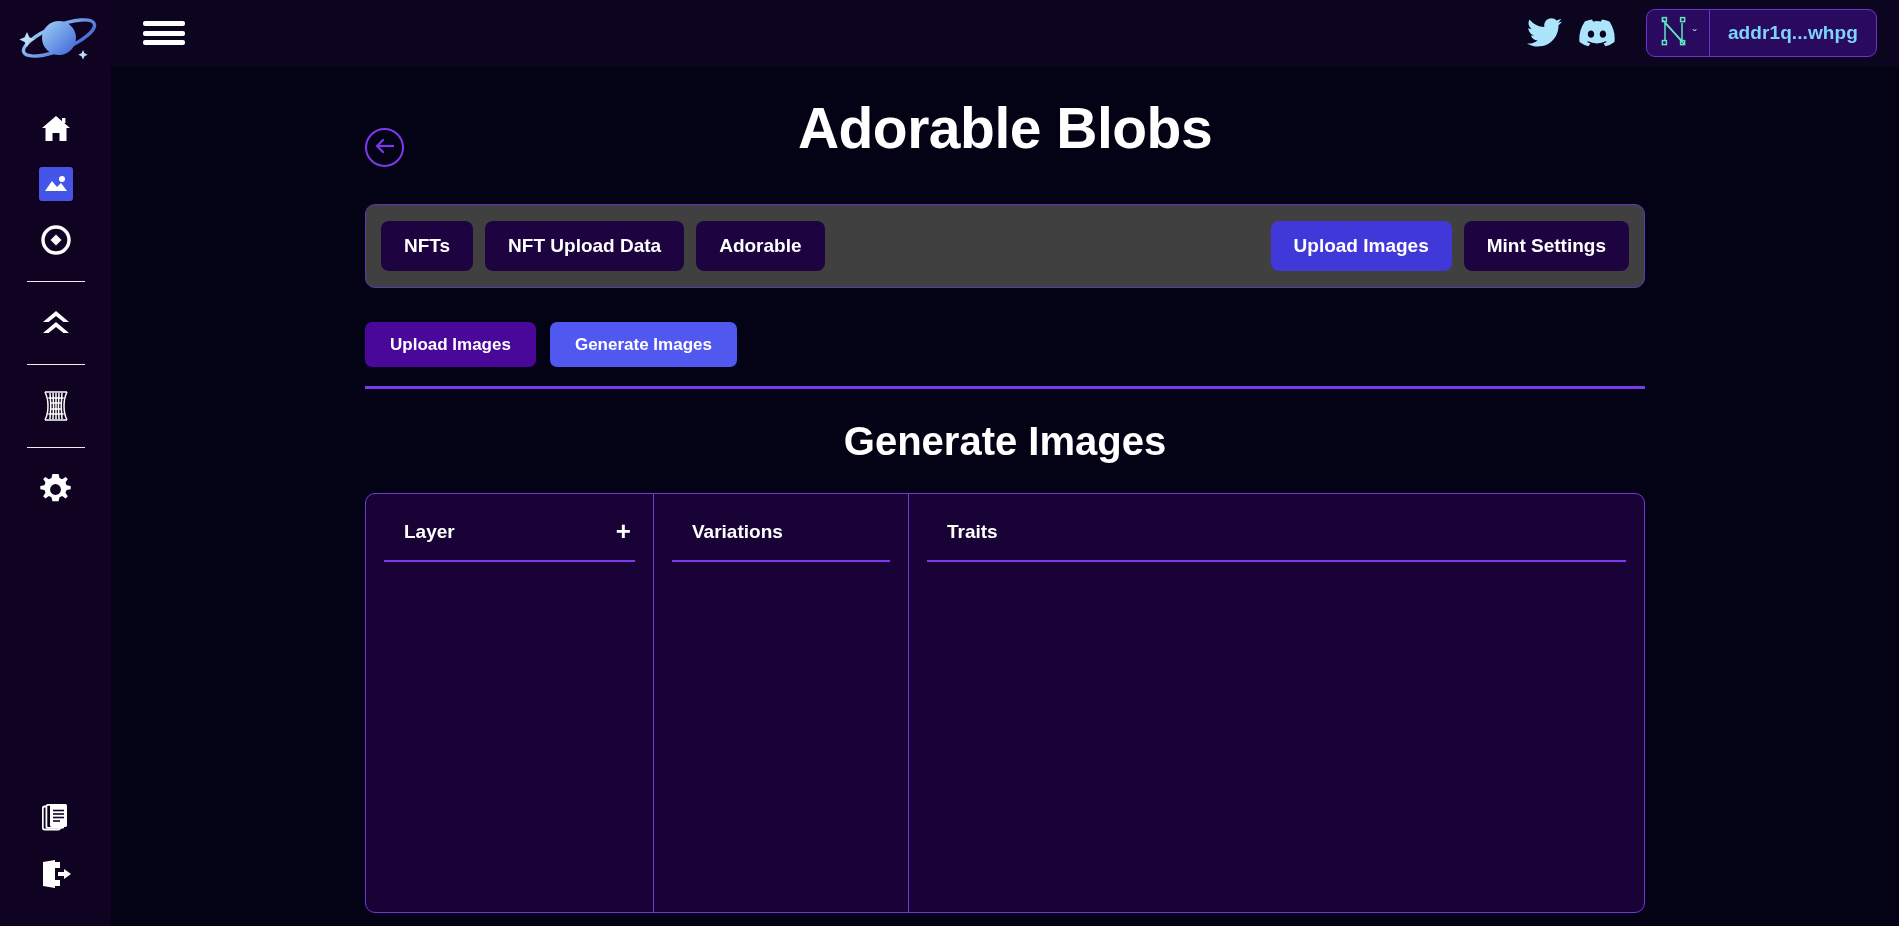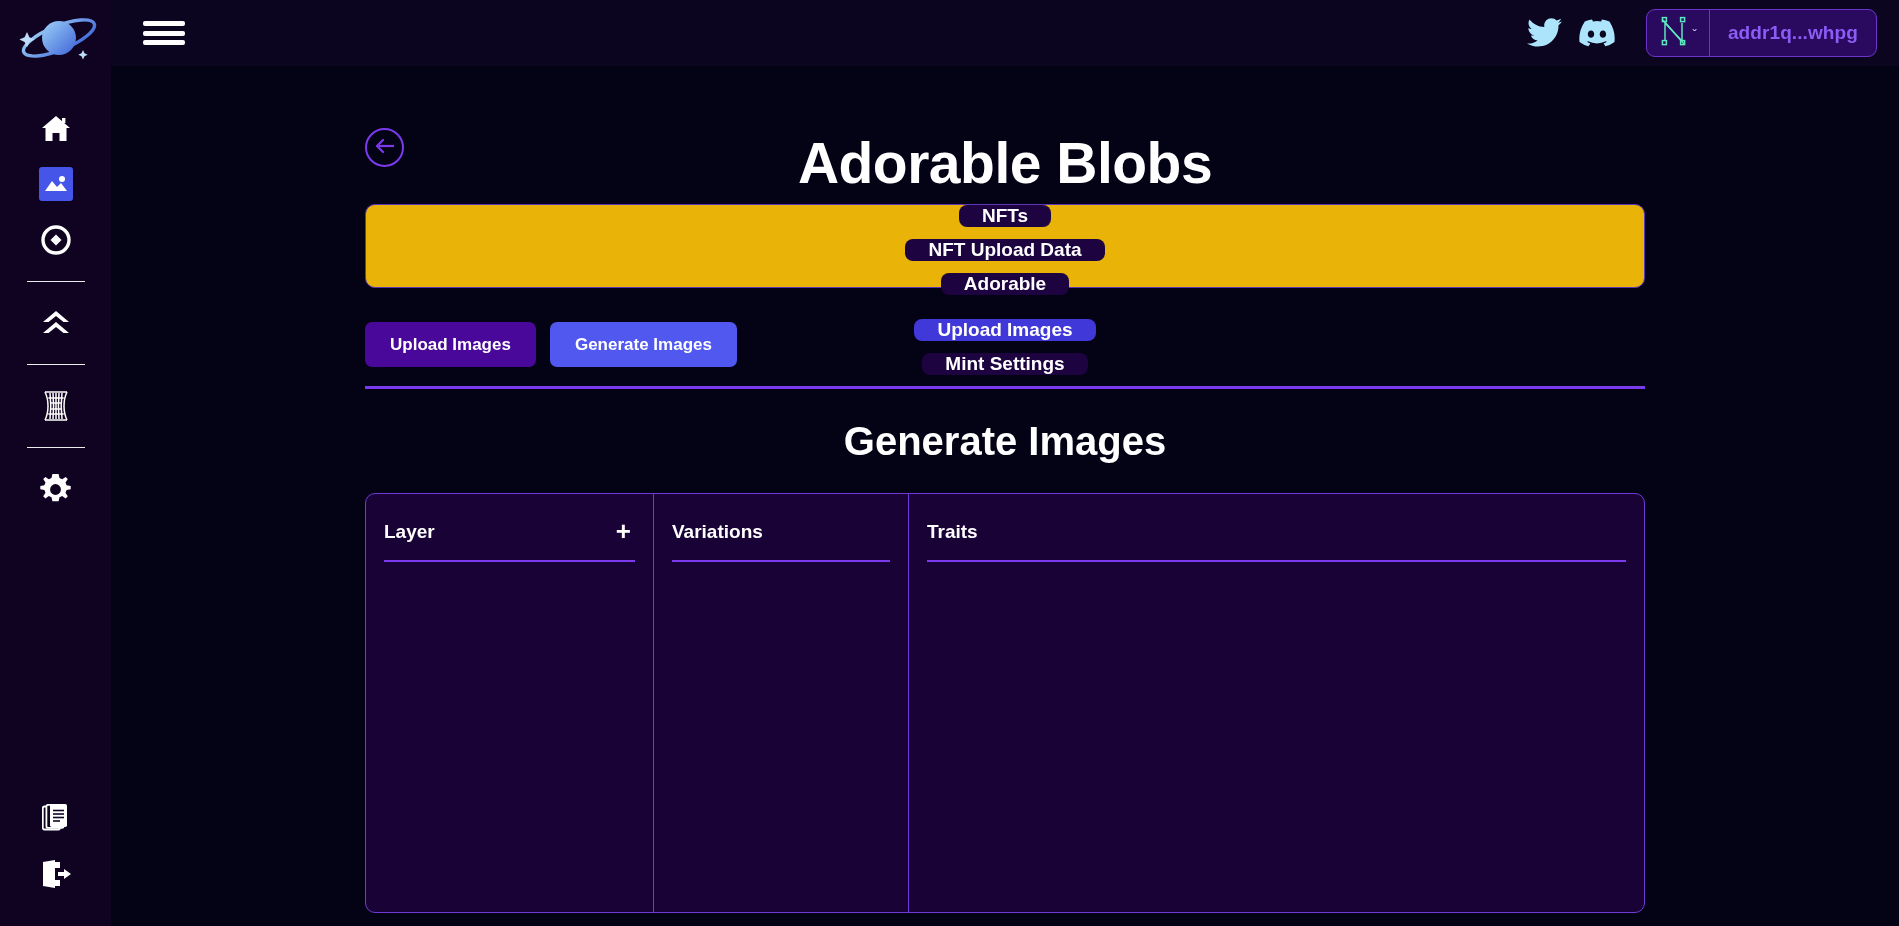--- a/index.html
+++ b/index.html
@@ -161,21 +161,21 @@
     font-size: 13px;
     color: #cfc6ef;
     line-height: 1;
     margin-top: 2px;
   }
   .wallet-addr {
     padding: 11px 18px;
     font-size: 19px;
     font-weight: bold;
     letter-spacing: .1px;
-    color: #8b5cf6;
+    color: #7dd3fc;
     white-space: nowrap;
     cursor: pointer;
     display: flex;
     align-items: center;
     height: 100%;
   }
 
   
   .main {
     flex: 1;
@@ -188,21 +188,21 @@
     width: 1280px;
     margin: 0 auto;
     padding-top: 34px;
     position: relative;
   }
 
   .title-row {
     position: relative;
     height: 92px;
     display: flex;
-    align-items: flex-end;
+    align-items: flex-start;
   }
 
   .back-btn {
     position: absolute;
     left: 0;
     top: 28px;
     width: 39px;
     height: 39px;
     border: 2px solid #7c3aed;
     border-radius: 50%;
@@ -219,29 +219,28 @@
     font-size: 57px;
     font-weight: bold;
     letter-spacing: -0.5px;
     color: #ffffff;
     line-height: 1;
   }
 
   
   .tabbar {
     margin-top: 12px;
-    background: #eab308;
+    background: #404040;
     border: 1px solid #5b37b7;
     border-radius: 10px;
     height: 84px;
     display: flex;
     align-items: center;
     padding: 0 15px;
     gap: 12px;
-    flex-direction: column;
   }
 
   .tab {
     background: #1d0340;
     border: none;
     border-radius: 8px;
     height: 50px;
     padding: 0 23px;
     color: #ffffff;
     font-size: 19px;
@@ -318,20 +317,21 @@
     display: flex;
     align-items: center;
     justify-content: space-between;
     height: 30px;
   }
   .col-title {
     font-size: 19px;
     font-weight: bold;
     color: #ffffff;
     line-height: 1;
+    margin-left: 20px;
   }
   .col-add {
     font-size: 26px;
     font-weight: bold;
     color: #ffffff;
     line-height: 1;
     cursor: pointer;
     padding: 0 4px;
     user-select: none;
   }

